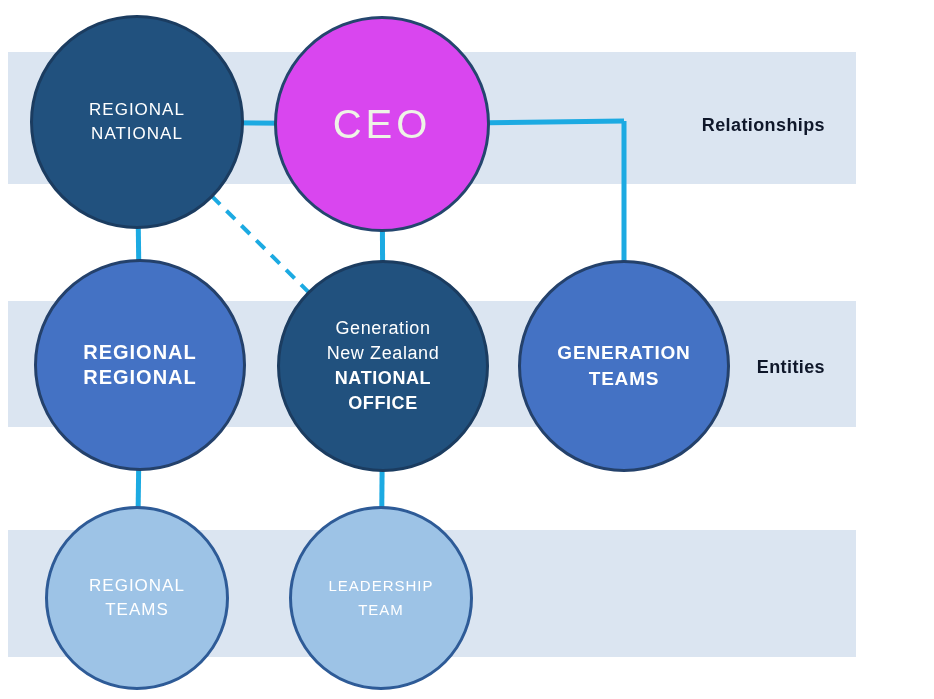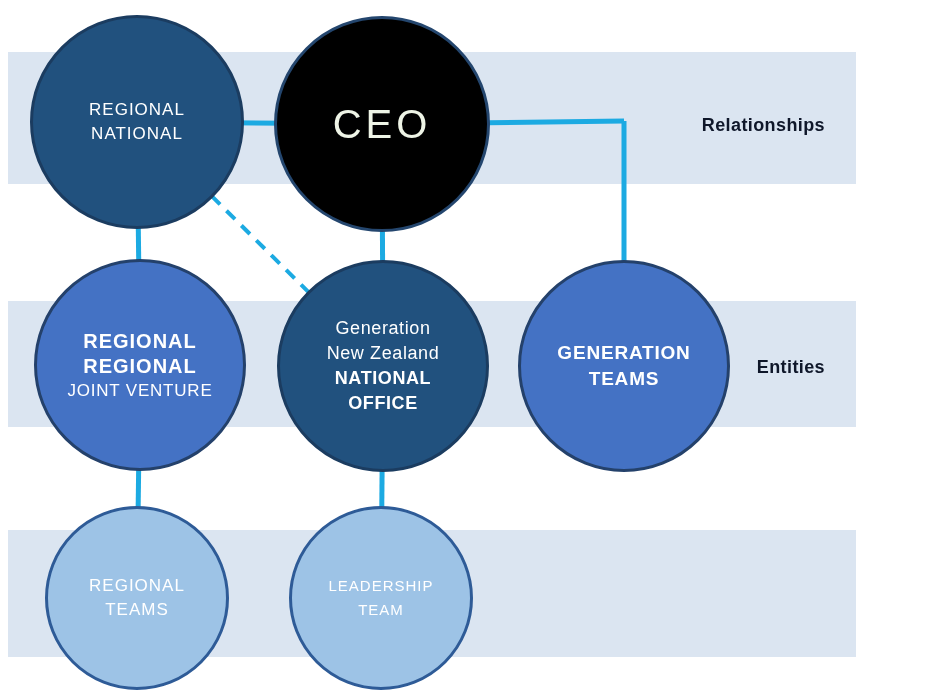--- a/index.html
+++ b/index.html
@@ -50,21 +50,21 @@
     box-sizing: border-box;
     display: flex;
     align-items: center;
     justify-content: center;
     text-align: center;
     color: #ffffff;
   }
   .node .lines span { display: block; }
 
   .navy  { background: #21517e; border: 3px solid #1b3c60; }
-  .green { background: #000000; border: 3px solid #24466e; }
+  .green { background: #d946ef; border: 3px solid #24466e; }
   .blue  { background: #4472c4; border: 3px solid #24416b; }
   .light { background: #9dc3e6; border: 3px solid #2e5b97; }
 
   .node-regional-directors { left: 30px;  top: 15px;  width: 214px; height: 214px; font-size: 17px; line-height: 24px; letter-spacing: 1px; }
   .node-ceo                { left: 274px; top: 16px;  width: 216px; height: 216px; }
   .node-board              { left: 517px; top: 14px;  width: 214px; height: 214px; font-size: 17px; letter-spacing: 1.5px; }
   .node-regional-business  { left: 34px;  top: 259px; width: 212px; height: 212px; }
   .node-generation-nz      { left: 277px; top: 260px; width: 212px; height: 212px; font-size: 18px; line-height: 25px; letter-spacing: 0.6px; }
   .node-generation-group   { left: 518px; top: 260px; width: 212px; height: 212px; font-size: 19px; line-height: 26px; font-weight: bold; letter-spacing: 0.8px; }
   .node-regional-teams     { left: 45px;  top: 506px; width: 184px; height: 184px; font-size: 17px; line-height: 24px; letter-spacing: 1px; }
@@ -110,21 +110,20 @@
 
   <div class="node green node-ceo">
     <span class="ceo-text">CEO</span>
   </div>
 
 
   <div class="node blue node-regional-business">
     <div class="lines">
       <span class="rb-bold">REGIONAL</span>
       <span class="rb-bold">REGIONAL</span>
-      <span class="rb-reg">JOINT VENTURE</span>
     </div>
   </div>
 
   <div class="node navy node-generation-nz">
     <div class="lines">
       <span>Generation</span>
       <span>New Zealand</span>
       <span class="gnz-bold">NATIONAL</span>
       <span class="gnz-bold">OFFICE</span>
     </div>

